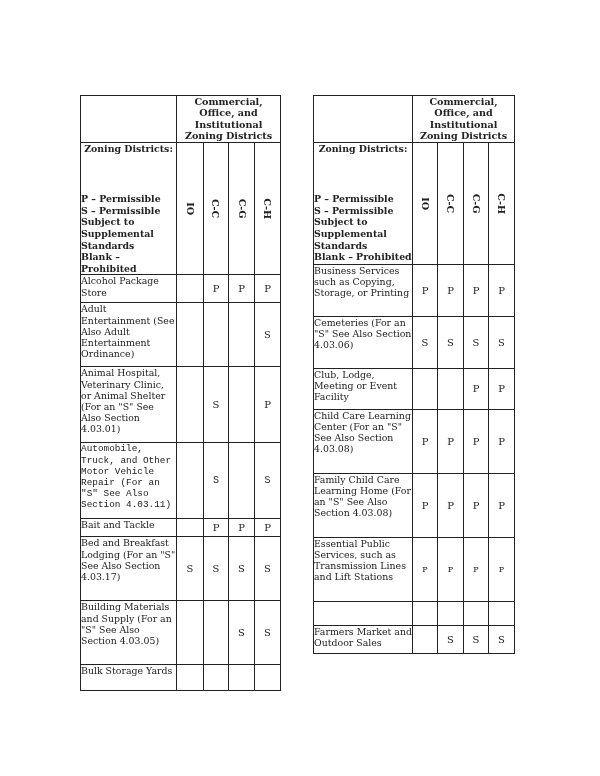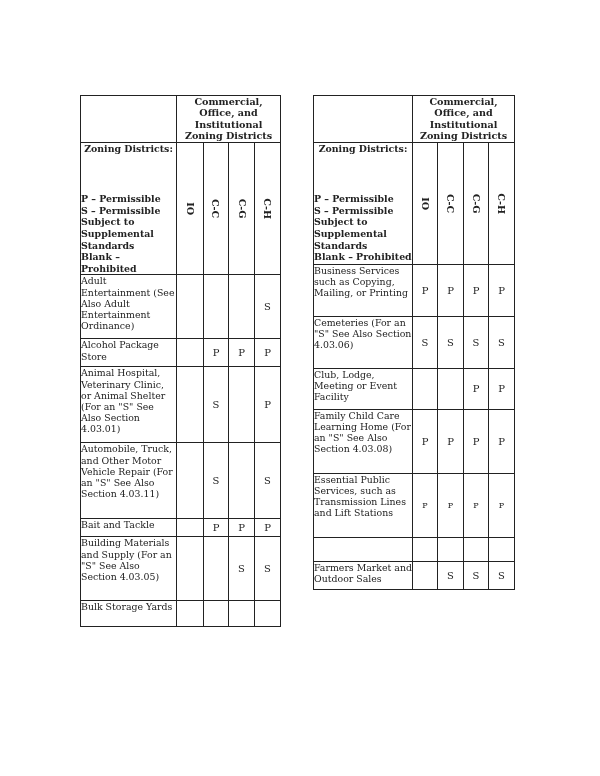--- a/index.html
+++ b/index.html
@@ -54,54 +54,61 @@
         <div>S – Permissible Subject to Supplemental Standards</div>
         <div>Blank – Prohibited</div>
       </td>
       <td class="colhead"><span>IO</span></td>
       <td class="colhead"><span>C-C</span></td>
       <td class="colhead"><span>C-G</span></td>
       <td class="colhead"><span>C-H</span></td>
     </tr>
     </tbody>
       <tbody id="left-body">
-        <tr style="height: 64px;">
-          <td class="use">Adult Entertainment (See Also Adult Entertainment Ordinance)</td>
-          <td class="val"></td>
-          <td class="val"></td>
-          <td class="val"></td>
-          <td class="val">S</td>
-        </tr>
         <tr style="height: 28px;">
           <td class="use">Alcohol Package Store</td>
           <td class="val"></td>
           <td class="val">P</td>
           <td class="val">P</td>
           <td class="val">P</td>
         </tr>
+        <tr style="height: 64px;">
+          <td class="use">Adult Entertainment (See Also Adult Entertainment Ordinance)</td>
+          <td class="val"></td>
+          <td class="val"></td>
+          <td class="val"></td>
+          <td class="val">S</td>
+        </tr>
         <tr style="height: 76px;">
           <td class="use">Animal Hospital, Veterinary Clinic, or Animal Shelter (For an "S" See Also Section 4.03.01)</td>
           <td class="val"></td>
           <td class="val">S</td>
           <td class="val"></td>
           <td class="val">P</td>
         </tr>
-        <tr style="height: 76px;">
+        <tr style="height: 76px; font-family: Liberation Mono, monospace;">
           <td class="use">Automobile, Truck, and Other Motor Vehicle Repair (For an "S" See Also Section 4.03.11)</td>
           <td class="val"></td>
           <td class="val">S</td>
           <td class="val"></td>
           <td class="val">S</td>
         </tr>
         <tr style="height: 18px;">
           <td class="use">Bait and Tackle</td>
           <td class="val"></td>
           <td class="val">P</td>
           <td class="val">P</td>
           <td class="val">P</td>
+        </tr>
+        <tr style="height: 64px;">
+          <td class="use">Bed and Breakfast Lodging (For an "S" See Also Section 4.03.17)</td>
+          <td class="val">S</td>
+          <td class="val">S</td>
+          <td class="val">S</td>
+          <td class="val">S</td>
         </tr>
         <tr style="height: 64px;">
           <td class="use">Building Materials and Supply (For an "S" See Also Section 4.03.05)</td>
           <td class="val"></td>
           <td class="val"></td>
           <td class="val">S</td>
           <td class="val">S</td>
         </tr>
         <tr style="height: 26px;">
           <td class="use">Bulk Storage Yards</td>
@@ -134,41 +141,48 @@
         <div>Blank – Prohibited</div>
       </td>
       <td class="colhead"><span>IO</span></td>
       <td class="colhead"><span>C-C</span></td>
       <td class="colhead"><span>C-G</span></td>
       <td class="colhead"><span>C-H</span></td>
     </tr>
     </tbody>
       <tbody id="right-body">
         <tr style="height: 52px;">
-          <td class="use">Business Services such as Copying, Mailing, or Printing</td>
+          <td class="use">Business Services such as Copying, Storage, or Printing</td>
           <td class="val">P</td>
           <td class="val">P</td>
           <td class="val">P</td>
           <td class="val">P</td>
         </tr>
         <tr style="height: 52px;">
           <td class="use">Cemeteries (For an "S" See Also Section 4.03.06)</td>
           <td class="val">S</td>
           <td class="val">S</td>
           <td class="val">S</td>
           <td class="val">S</td>
         </tr>
         <tr style="height: 41px;">
           <td class="use">Club, Lodge, Meeting or Event Facility</td>
           <td class="val"></td>
           <td class="val"></td>
           <td class="val">P</td>
           <td class="val">P</td>
         </tr>
         <tr style="height: 64px;">
+          <td class="use">Child Care Learning Center (For an "S" See Also Section 4.03.08)</td>
+          <td class="val">P</td>
+          <td class="val">P</td>
+          <td class="val">P</td>
+          <td class="val">P</td>
+        </tr>
+        <tr style="height: 64px;">
           <td class="use">Family Child Care Learning Home (For an "S" See Also Section 4.03.08)</td>
           <td class="val">P</td>
           <td class="val">P</td>
           <td class="val">P</td>
           <td class="val">P</td>
         </tr>
         <tr style="height: 64px;">
           <td class="use">Essential Public Services, such as Transmission Lines and Lift Stations</td>
           <td class="val small">P</td>
           <td class="val small">P</td>

